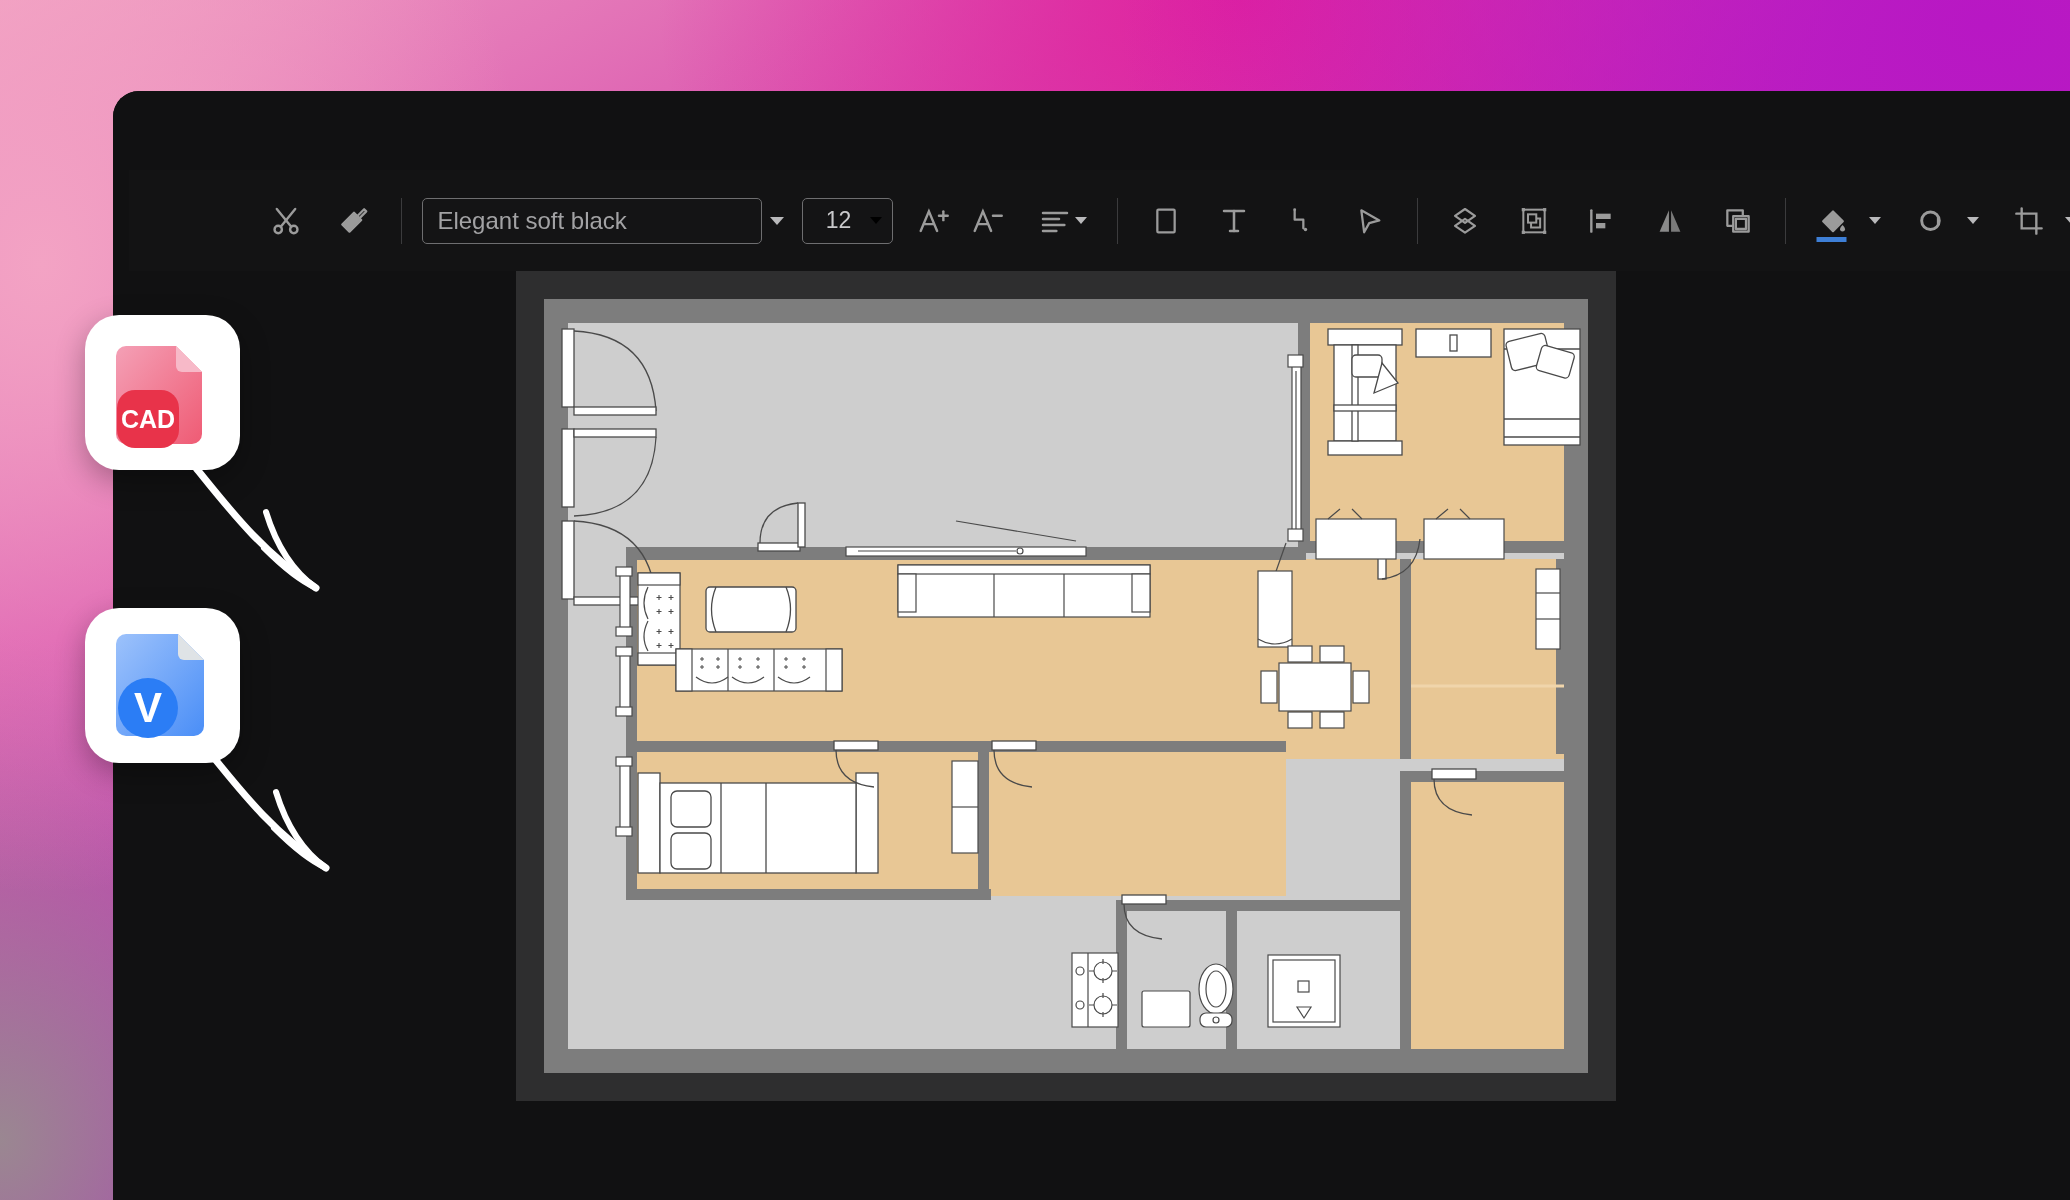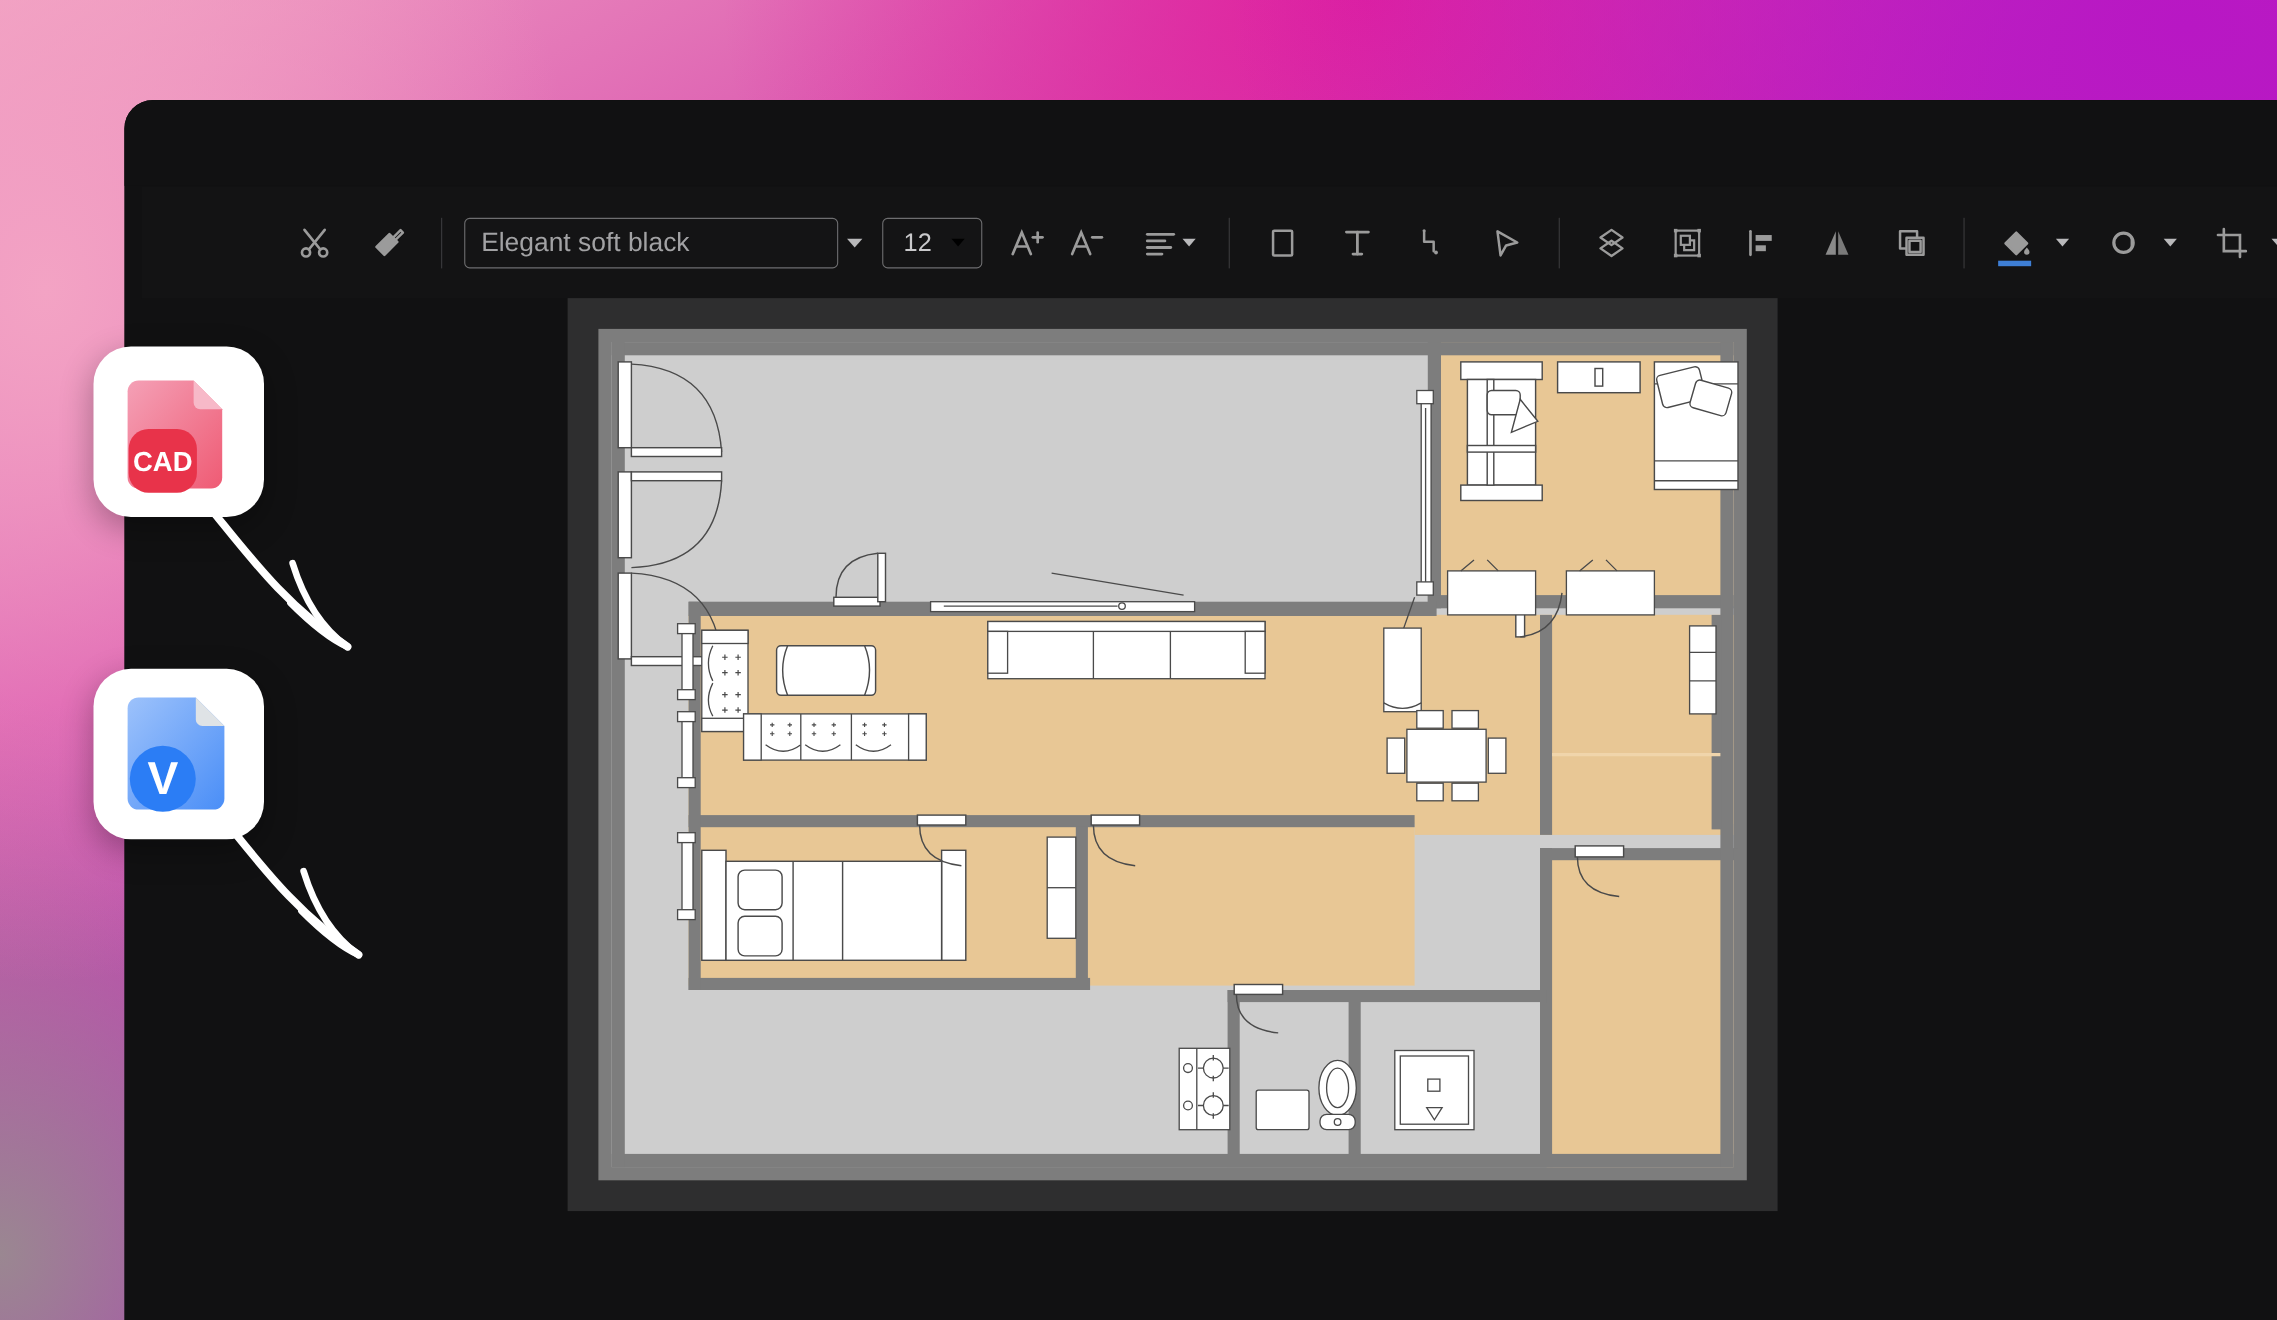--- a/index.html
+++ b/index.html
@@ -79,21 +79,21 @@
   }
   .caret { width:0;height:0;border-left:7px solid transparent;border-right:7px solid transparent;border-top:8px solid currentColor; }
   .caret-sm { width:0;height:0;border-left:6px solid transparent;border-right:6px solid transparent;border-top:7px solid currentColor; }
 
   #font-size-box {
     width: 100px; height: 46px;
     background: #141415;
     border: 1px solid #6e6e70;
     border-radius: 5px;
     display: flex; align-items: center;
-    justify-content: center;
+    justify-content: flex-end;
     padding: 0 10px 0 14px;
     margin-left: 10px;
   }
   #font-size-value {
     color: #c9c9cb; font-size: 23px;
     background: transparent; border: none; width: 44px;
     outline: none; font-family: "Liberation Sans", sans-serif;
   }
 
   .fill-underline {

